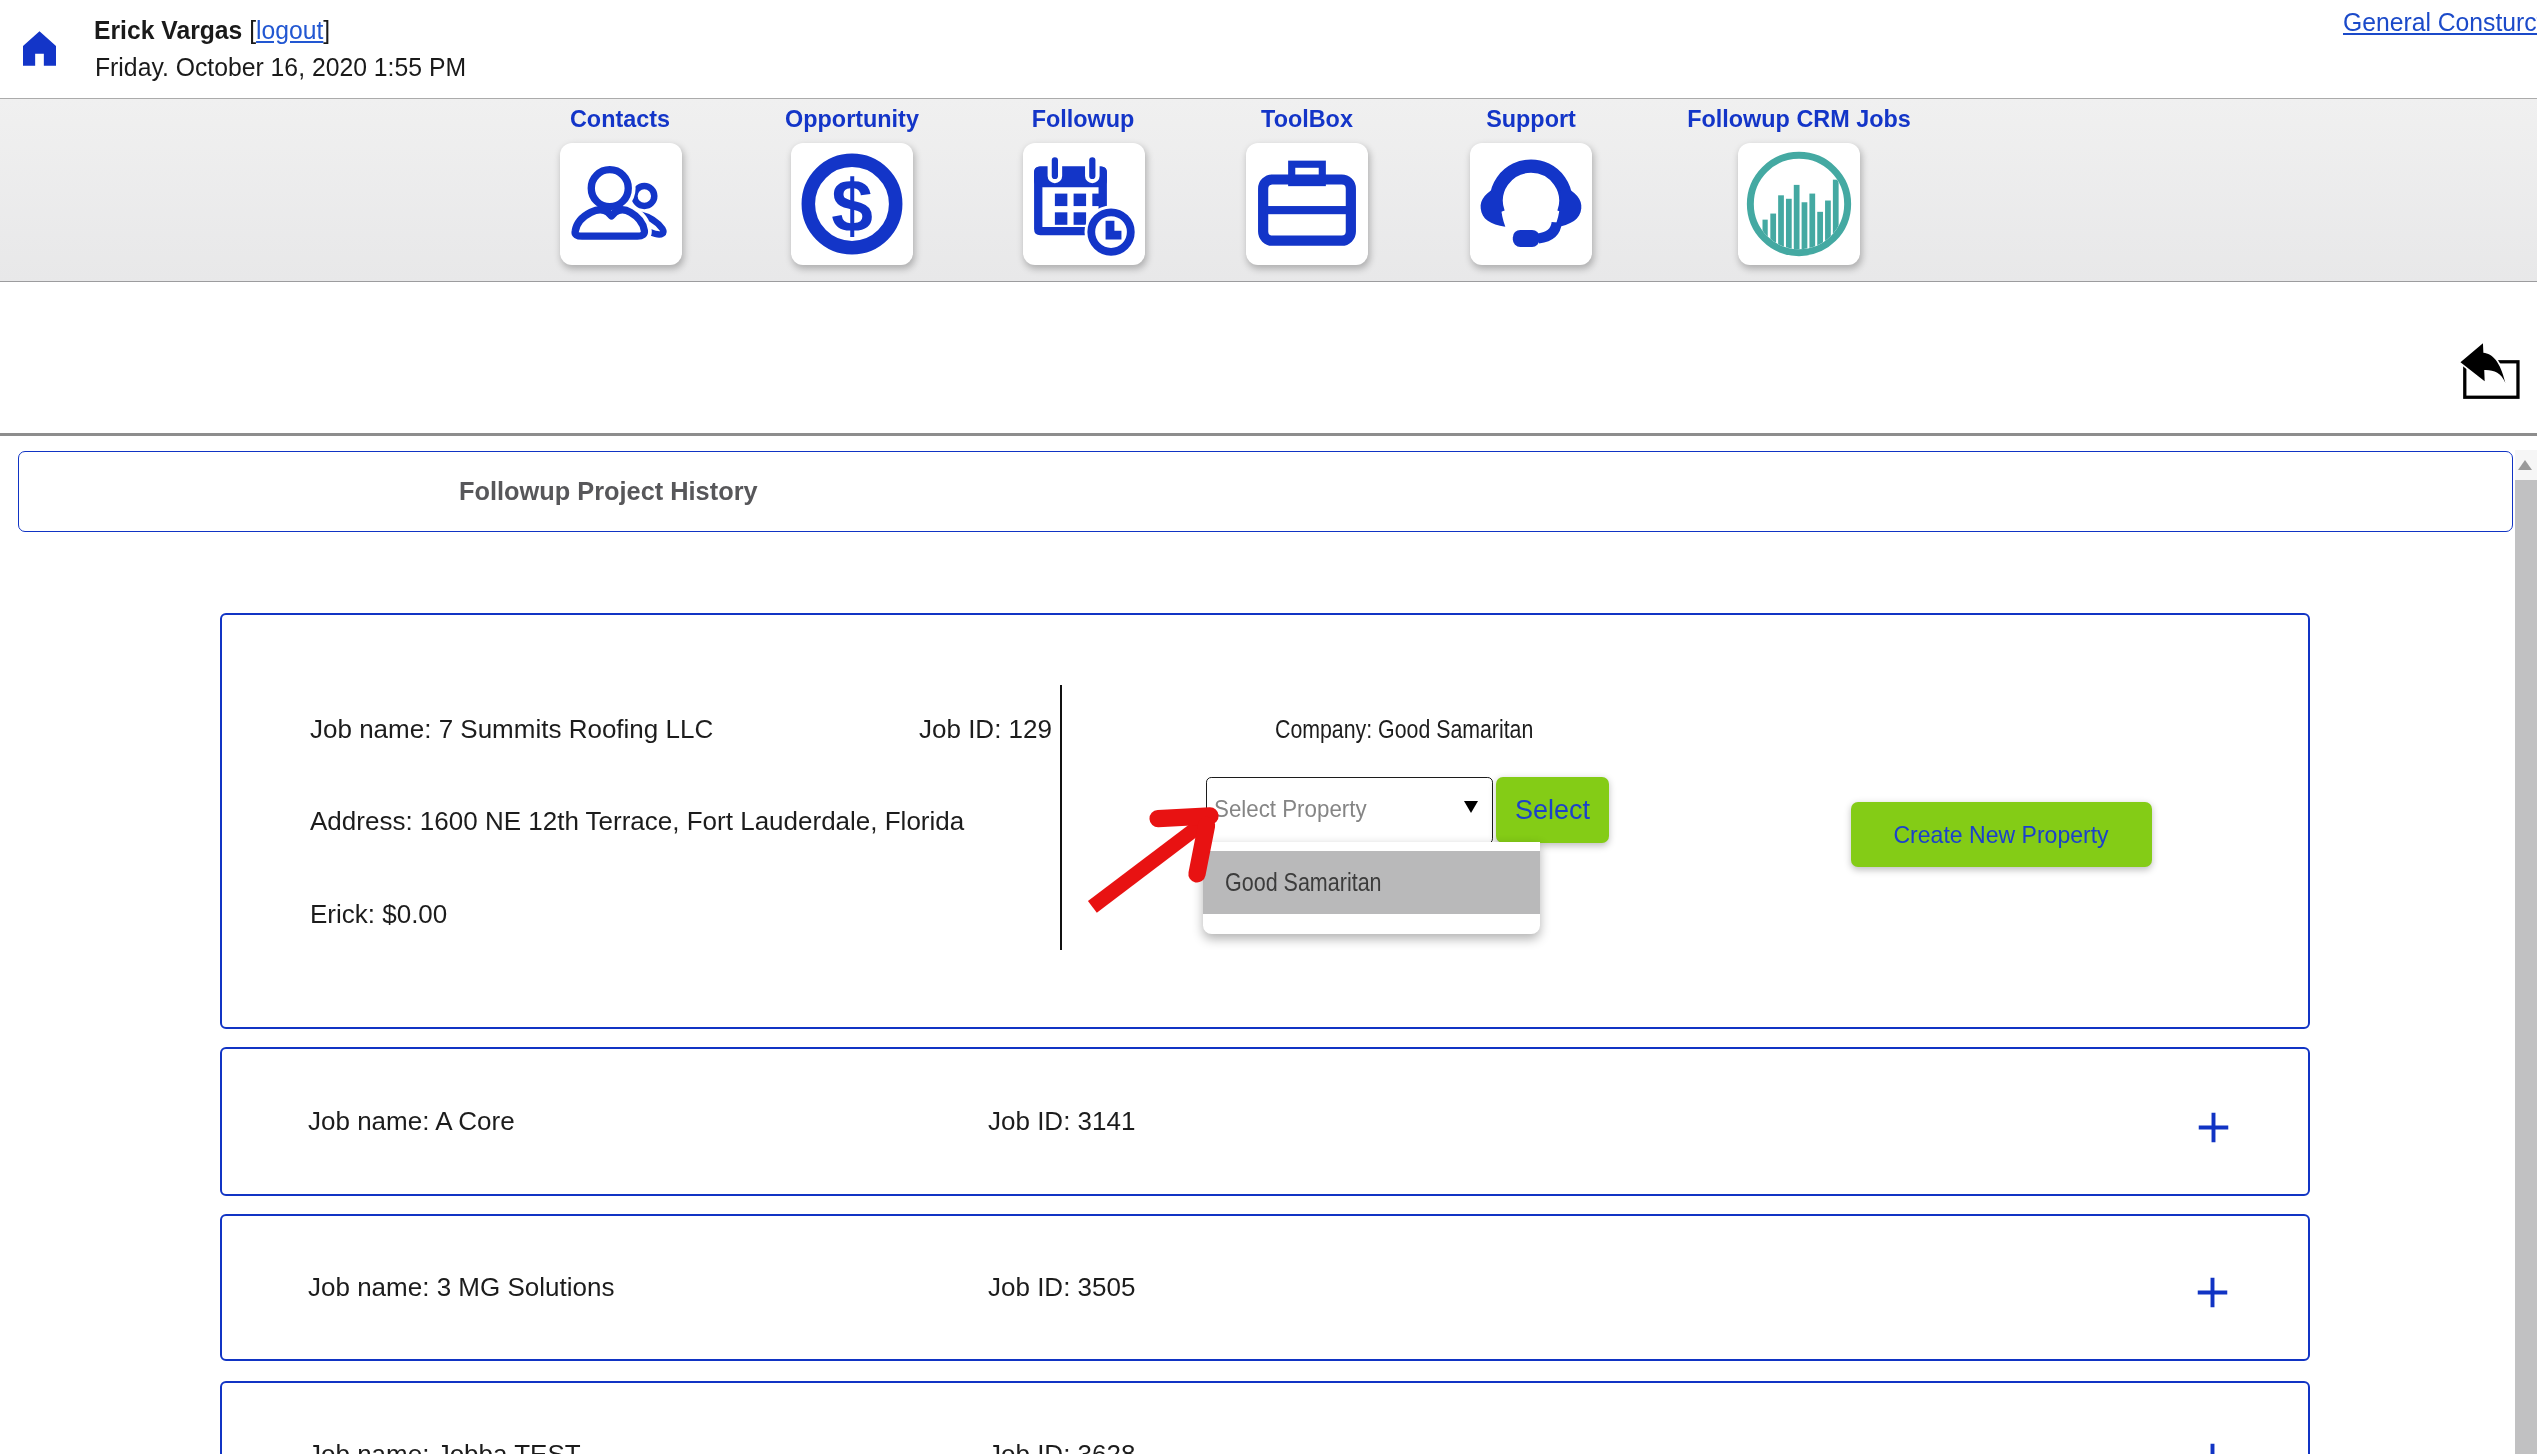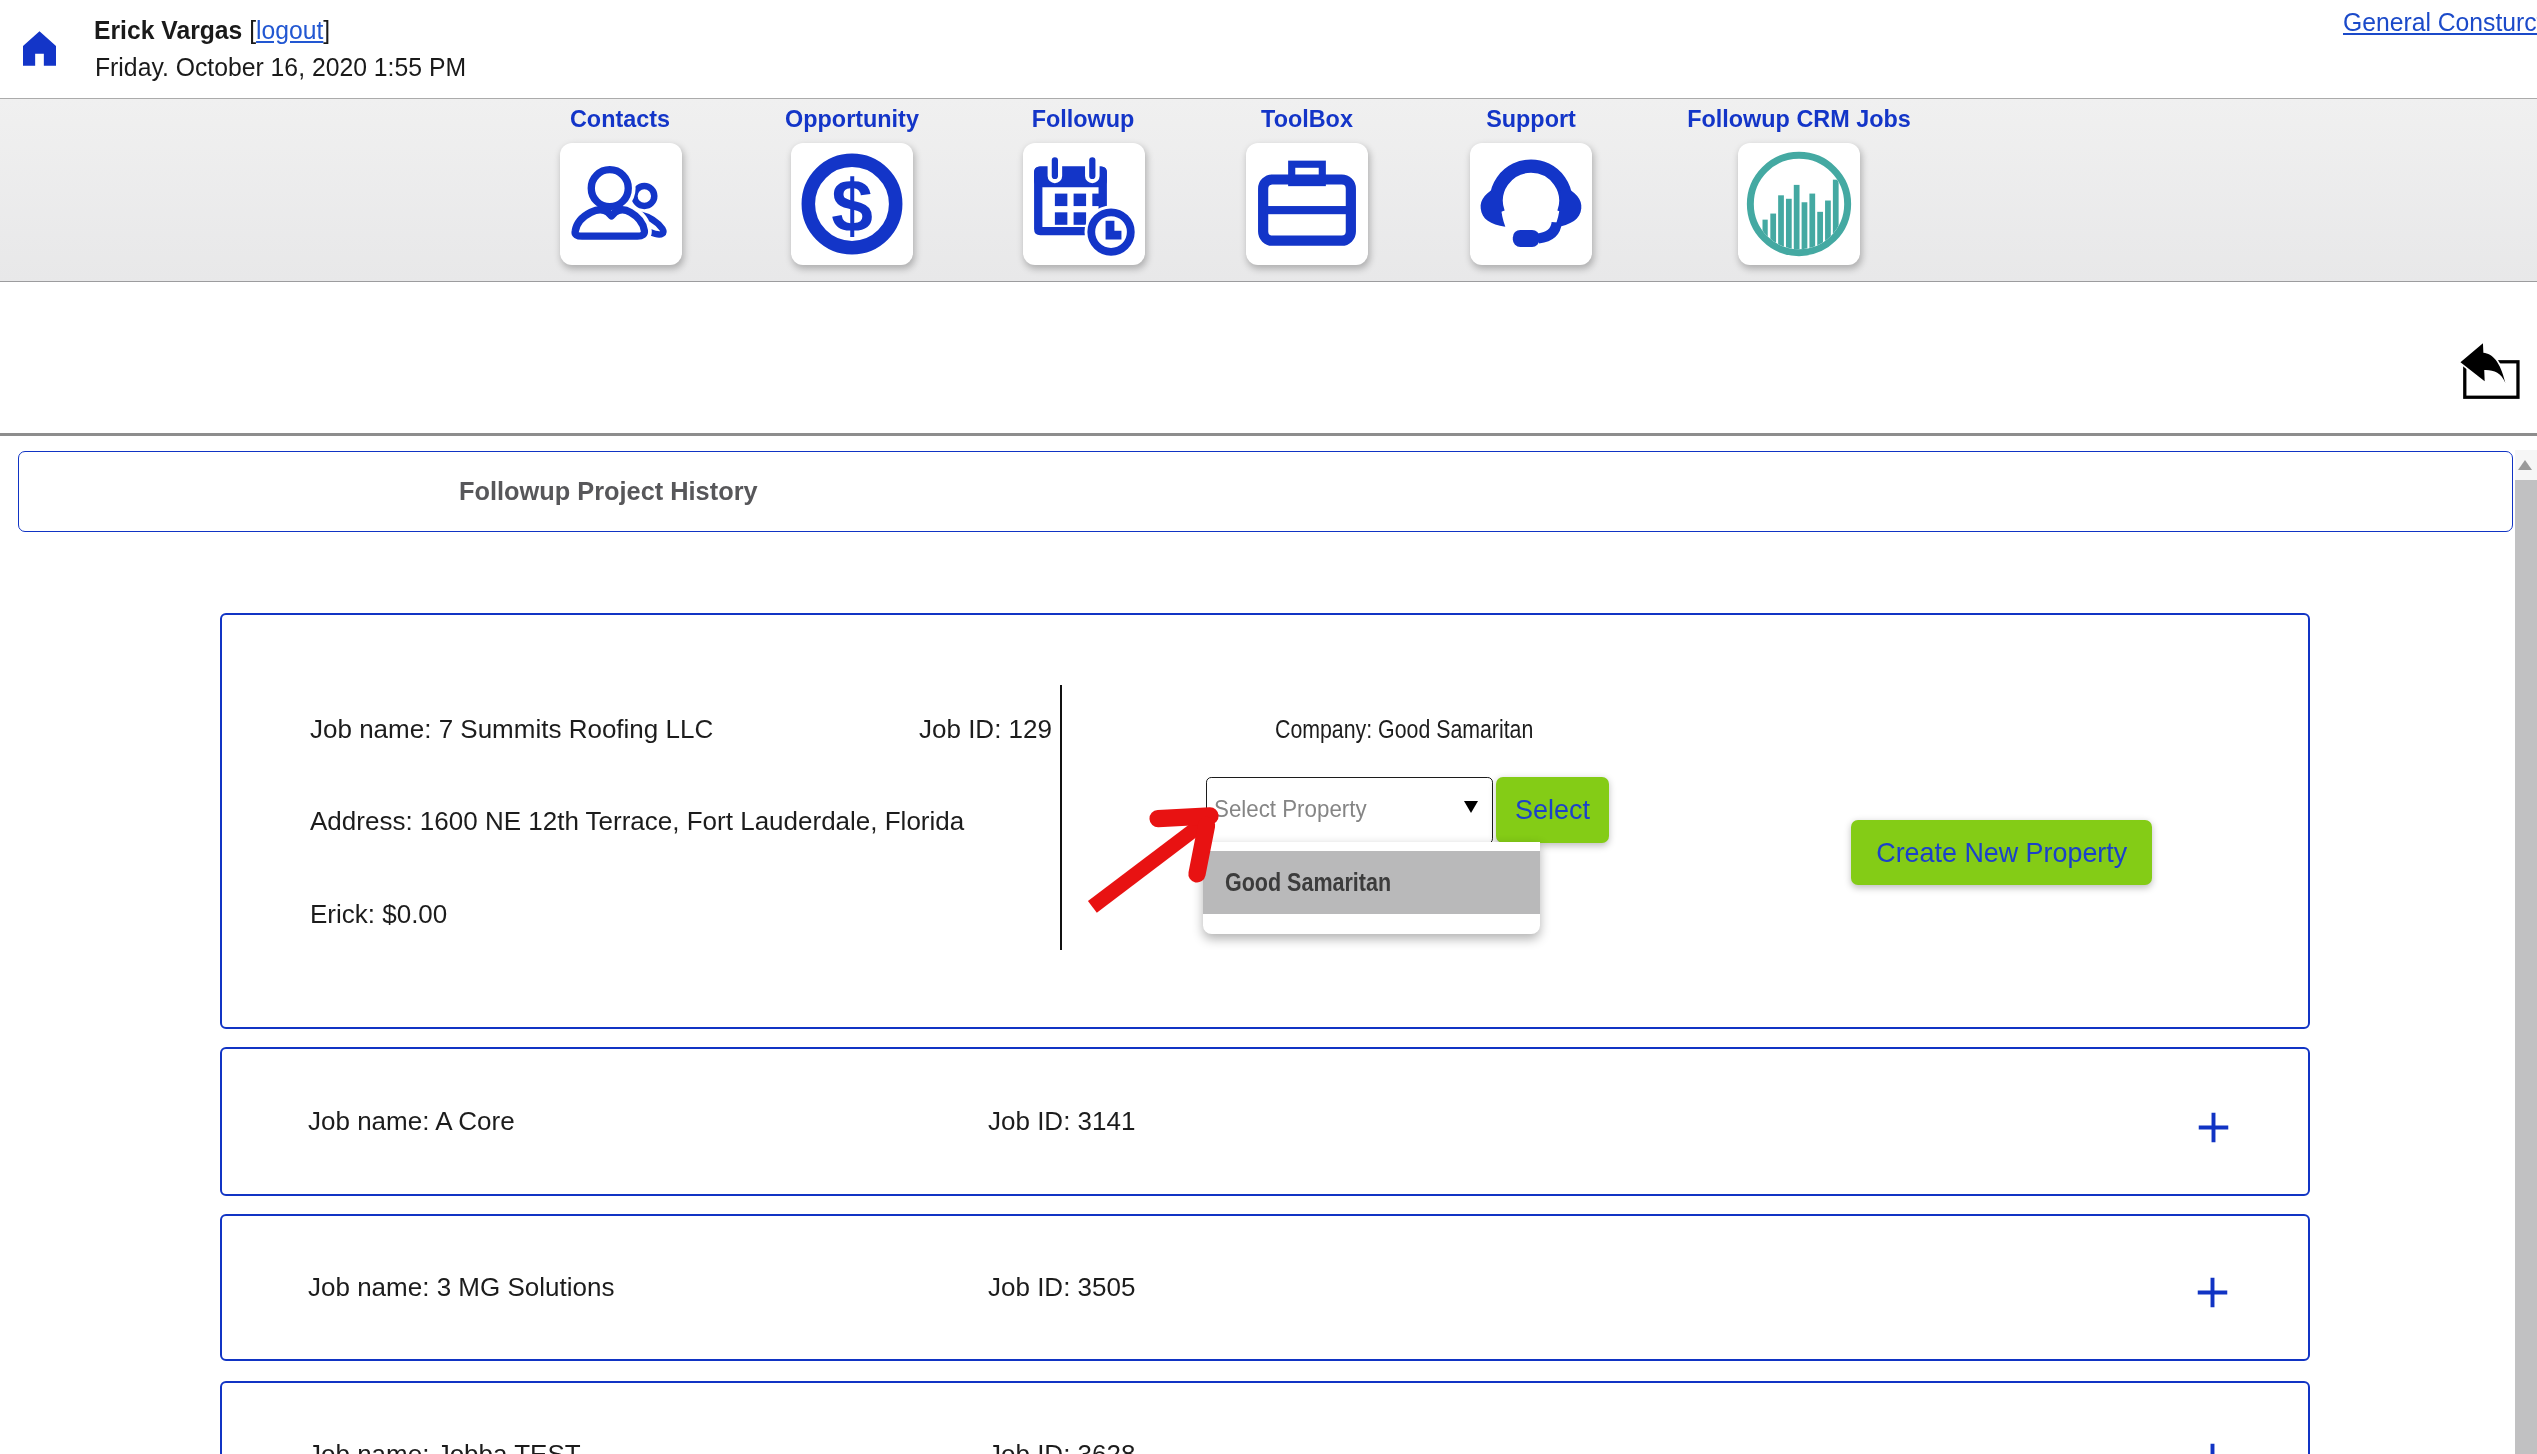--- a/index.html
+++ b/index.html
@@ -159,24 +159,24 @@
        border:1.7px solid #1c1c1c;border-radius:5.2px;"></div>
   <div class="abs" style="left:1214px;top:795px;font-size:24px;color:#858585;line-height:28px">
     <span class="sx" style="transform:scaleX(0.93)">Select Property</span></div>
   <div class="abs" style="left:1464px;top:801px;width:0;height:0;border-left:7px solid transparent;border-right:7px solid transparent;border-top:12px solid #000"></div>
 
   <div class="gbtn" style="left:1496px;top:777px;width:113px;height:66px;line-height:66px;font-size:27px">Select</div>
 
   <div class="abs" style="left:1203px;top:842px;width:337px;height:92px;background:#fff;
        border-radius:0 0 8.7px 8.7px;box-shadow:0 4.3px 10.4px rgba(0,0,0,0.3)"></div>
   <div class="abs" style="left:1203px;top:851px;width:337px;height:63px;background:#b9b9ba"></div>
-  <div class="abs" style="left:1225px;top:868px;font-size:25px;font-weight:bold;color:#3c3c3c;line-height:29px">
+  <div class="abs" style="left:1225px;top:868px;font-size:25px;font-weight:normal;color:#3c3c3c;line-height:29px">
     <span class="sx" style="transform:scaleX(0.86)">Good Samaritan</span></div>
 
-  <div class="gbtn" style="left:1851px;top:820px;width:301px;height:65px;line-height:65px;font-size:28px">
+  <div class="gbtn" style="left:1851px;top:802px;width:301px;height:65px;line-height:65px;font-size:24px">
     <span style="display:inline-block;transform:scaleX(0.96)">Create New Property</span></div>
 
   <svg class="abs" style="left:1082px;top:802px" width="147" height="117" viewBox="0 0 170 135">
     <g stroke="#e81212" fill="none">
       <path d="M12 121 L139 25" stroke-width="17"></path>
       <path d="M88 19 L148 16" stroke-width="20" stroke-linecap="round"></path>
       <path d="M144 27 L133 83" stroke-width="20" stroke-linecap="round"></path>
     </g>
   </svg>
 

